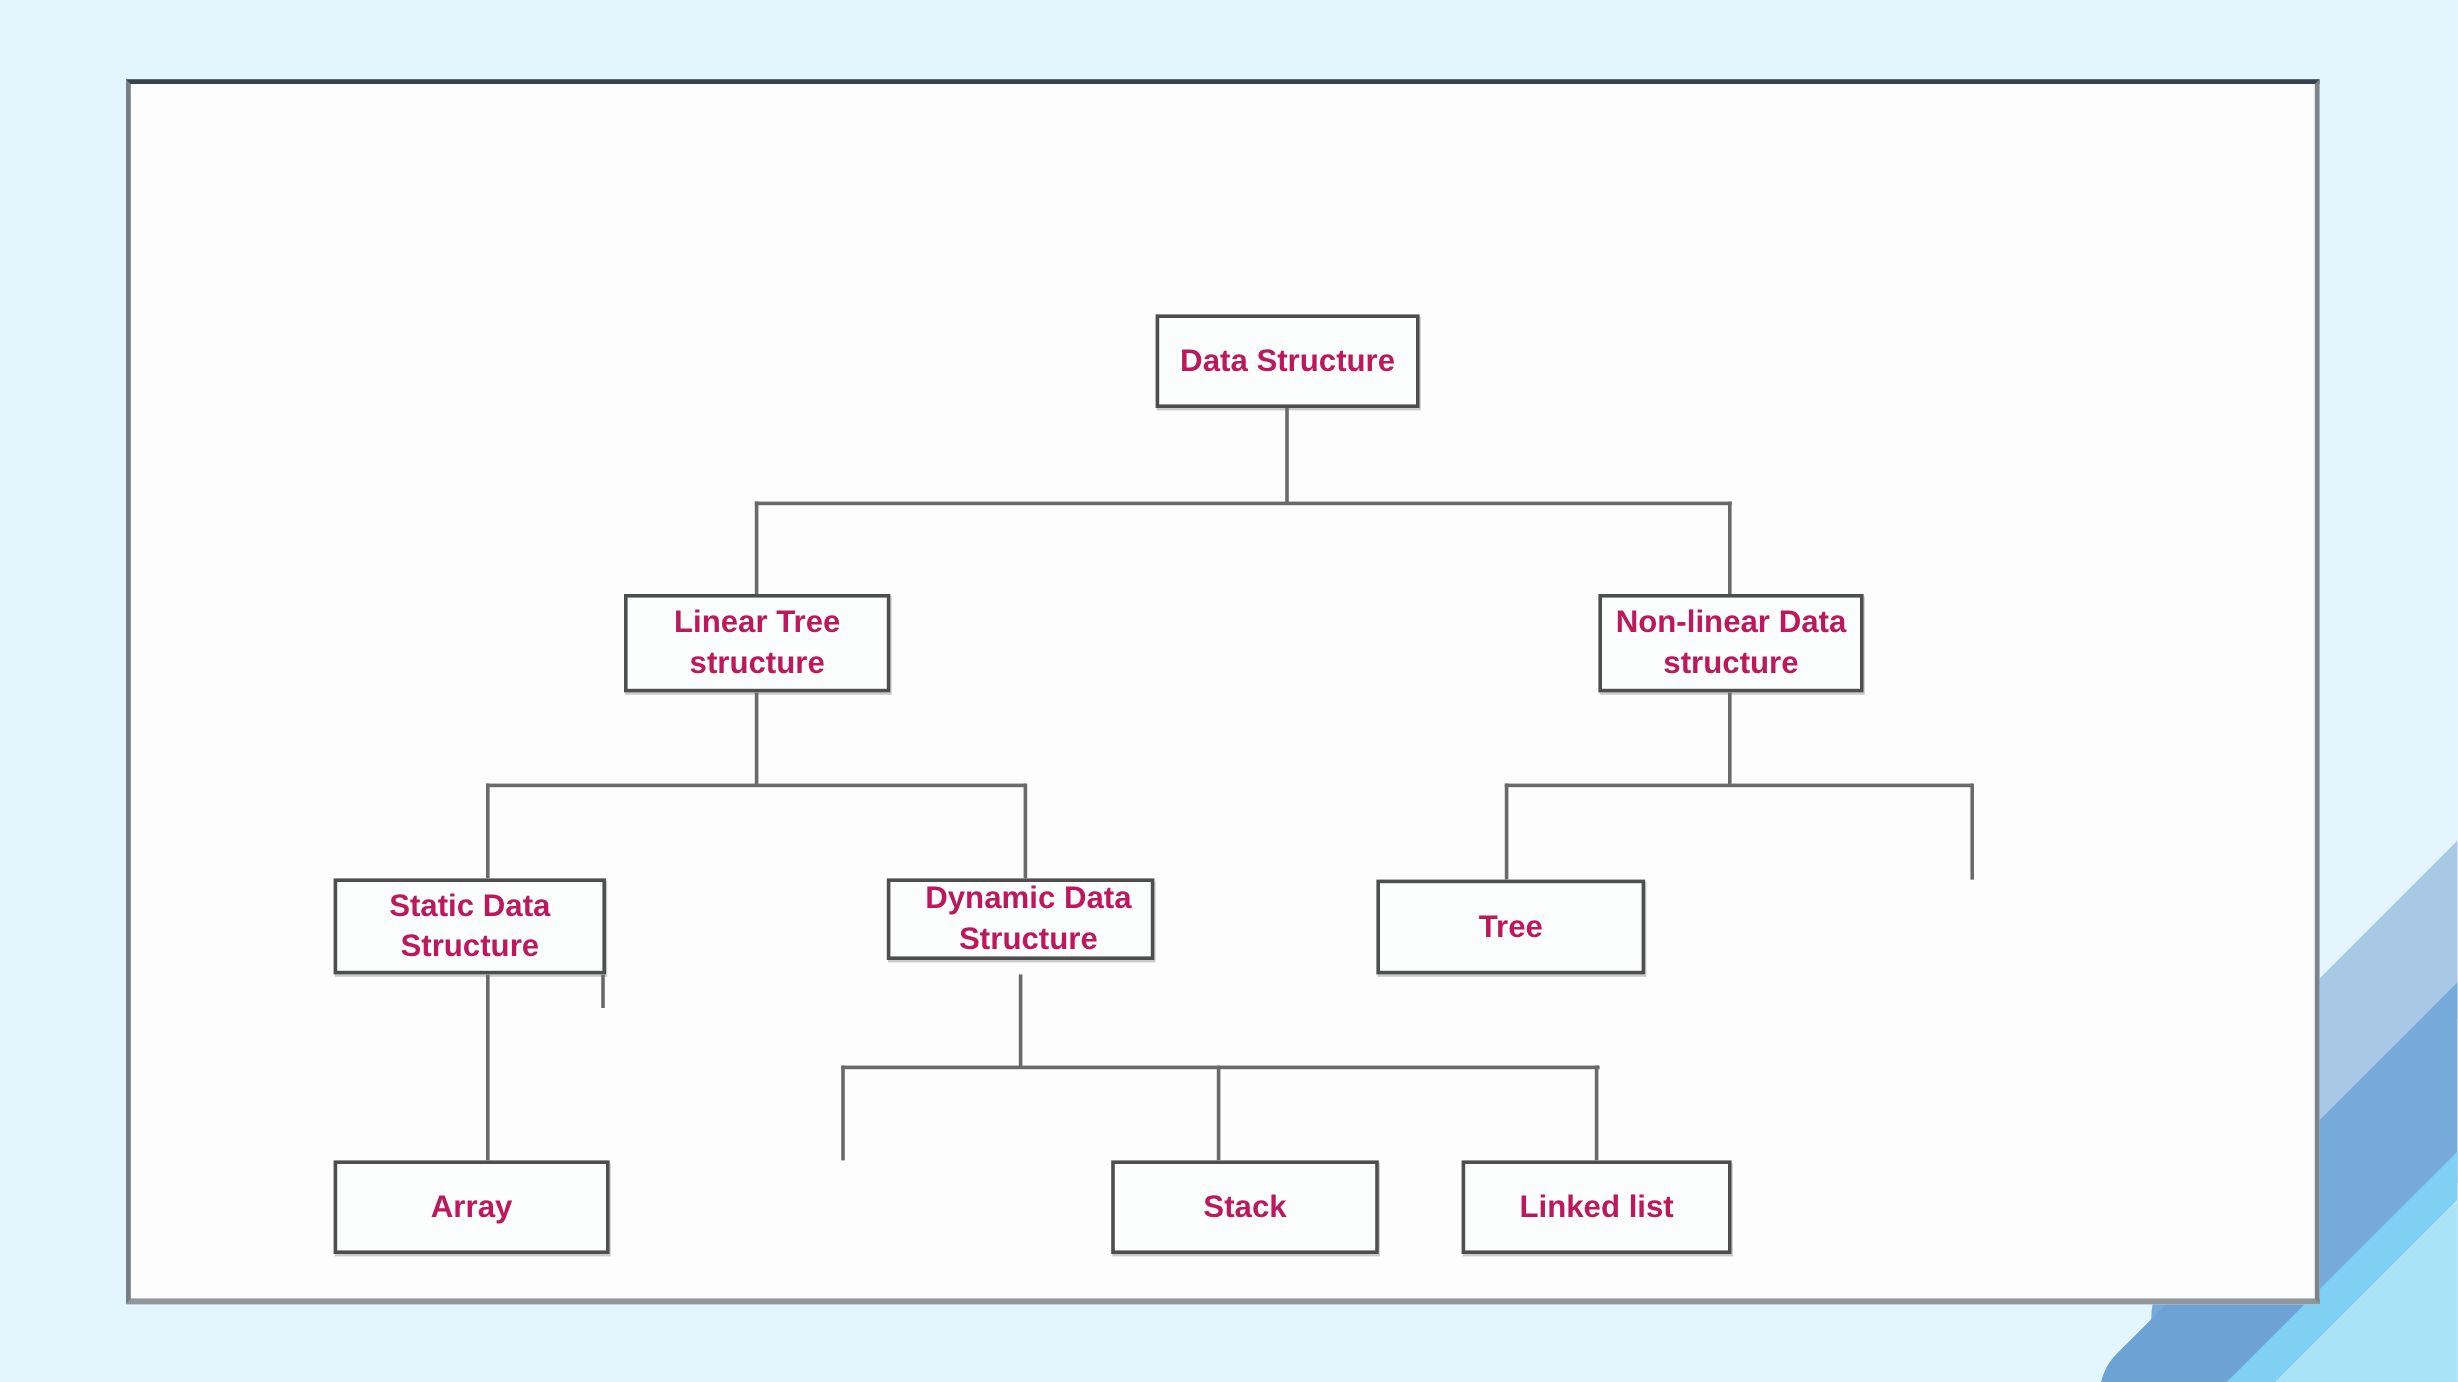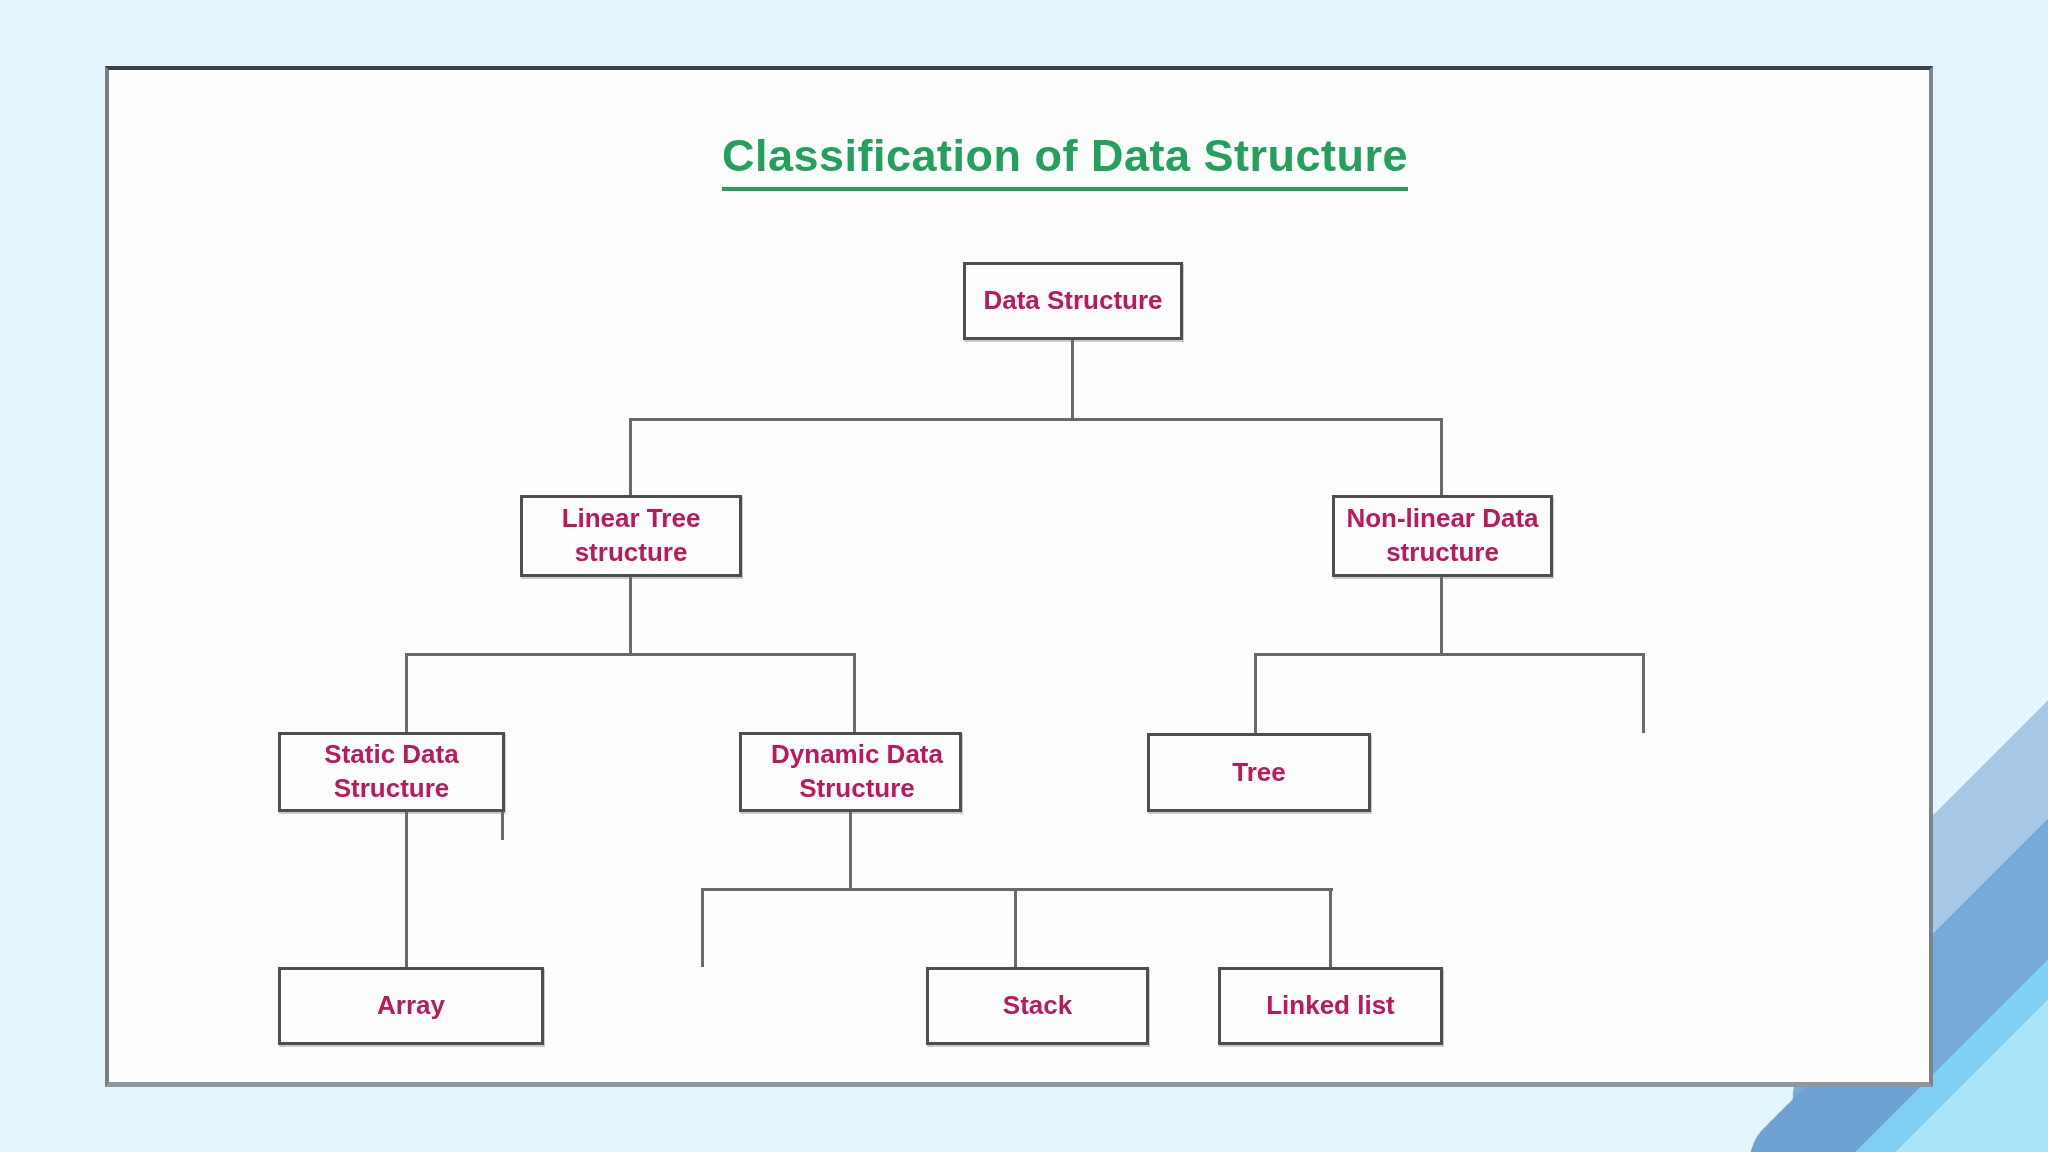--- a/index.html
+++ b/index.html
@@ -60,24 +60,24 @@
     border:3px solid #4e4e4e;
     box-shadow:1px 2px 0 rgba(110,110,110,.35);
     color:#be185d;font-weight:bold;font-size:26px;line-height:1.3;
     white-space:pre-line;
     z-index:2;
   }
   .n-root      {left:854px; top:192px; width:220px;height:78px;}
   .n-linear    {left:411px; top:425px; width:222px;height:82px;}
   .n-nonlinear {left:1223px;top:425px; width:221px;height:82px;}
   .n-static    {left:169px; top:662px; width:227px;height:80px;}
-  .n-dynamic   {left:630px; top:662px; width:223px;height:80px;padding-left:13px;}
+  .n-dynamic   {left:630px; top:662px; width:223px;height:68px;padding-left:13px;}
   .n-tree      {left:1038px;top:663px; width:224px;height:79px;}
   .n-graph     {left:1424px;top:663px; width:226px;height:79px;}
-  .n-array     {left:169px; top:897px; width:266px;height:78px;}
+  .n-array     {left:169px; top:897px; width:230px;height:78px;}
   .n-queue     {left:464px; top:897px; width:226px;height:78px;}
   .n-stack     {left:797px; top:897px; width:223px;height:78px;margin-left:20px;}
   .n-linkedlist{left:1109px;top:897px; width:225px;height:78px;}
 
   
   .vline{position:absolute;width:3px;background:#6a6a6a;z-index:1;}
   .hline{position:absolute;height:3px;background:#6a6a6a;z-index:1;}
   .ln-root-v   {left:962px; top:270px;height:80px;}
   .ln-l2-h     {left:520px; top:348px;width:814px;}
   .ln-l2-vl    {left:520px; top:348px;height:77px;}
@@ -107,21 +107,20 @@
     <div class="stripe s-periwinkle"></div>
     <div class="stripe s-steel"></div>
     <div class="stripe s-bump"></div>
     <div class="stripe s-cyan"></div>
     <div class="stripe s-pale"></div>
     <div class="stripe s-lightrnd"></div>
   </div>
 
   <div class="panel">
 
-    <h1 class="title"><span>Classification of Data Structure</span></h1>
 
     <div class="vline ln-root-v"></div>
     <div class="hline ln-l2-h"></div>
     <div class="vline ln-l2-vl"></div>
     <div class="vline ln-l2-vr"></div>
     <div class="vline ln-lin-v"></div>
     <div class="hline ln-l3h-left"></div>
     <div class="vline ln-l3-vll"></div>
     <div class="vline ln-l3-vlr"></div>
     <div class="vline ln-nonlin-v"></div>

